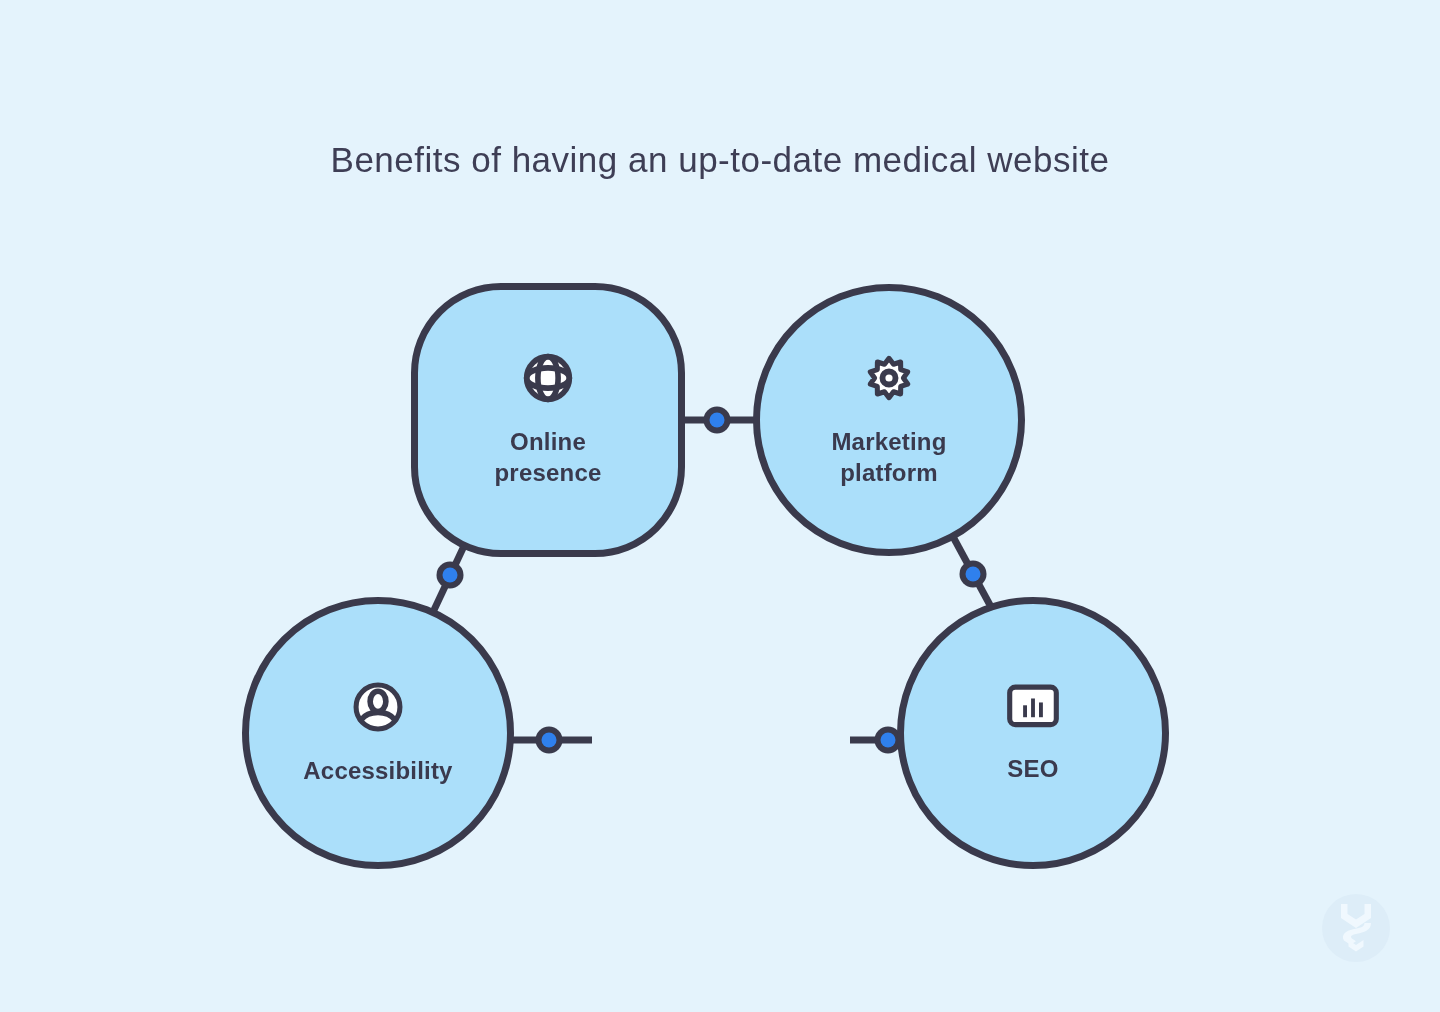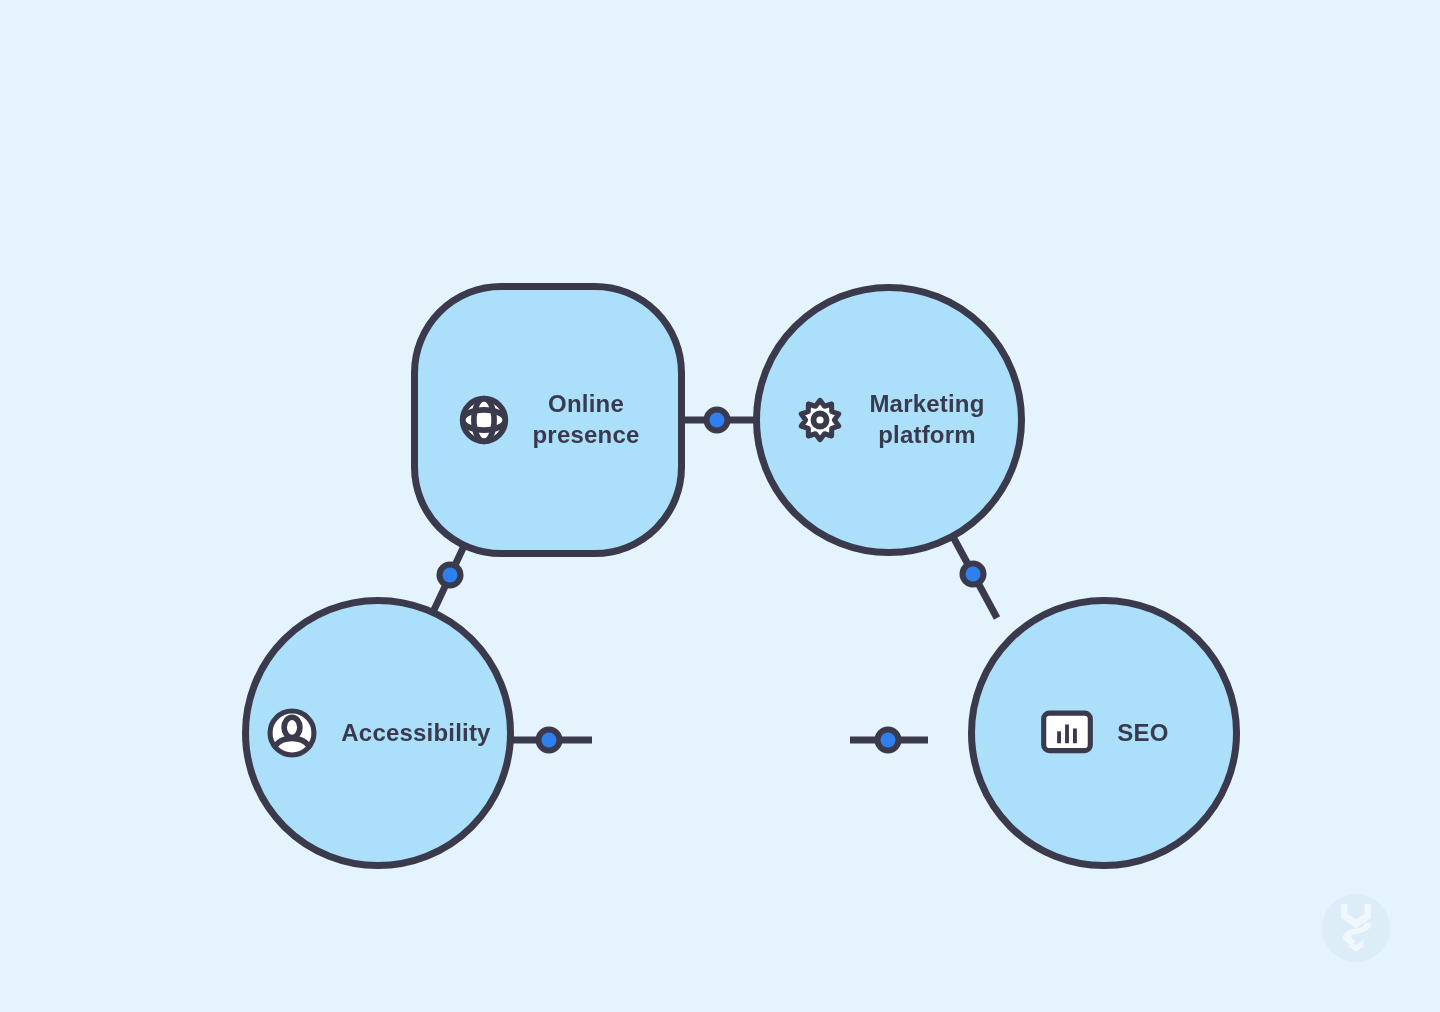--- a/index.html
+++ b/index.html
@@ -26,21 +26,21 @@
     color:var(--title-text);
   }
   .connectors{position:absolute;left:0;top:0;}
   .connectors line{stroke:var(--outline);stroke-width:7;}
   .dot-outer{fill:var(--outline);}
   .dot-inner{fill:var(--connector-dot);}
   .node{
     position:absolute;box-sizing:border-box;
     background:var(--node-fill);
     border:7px solid var(--outline);
-    display:flex;flex-direction:row;align-items:center;justify-content:center;
+    display:flex;flex-direction:column;align-items:center;justify-content:center;
     gap:22px;
   }
   .node.circle{border-radius:50%;}
   .node.squircle{border-radius:90px;}
   .icon{display:flex;align-items:center;justify-content:center;}
   .node-label{
     font-size:24px;font-weight:700;line-height:1.28;
     letter-spacing:0.2px;text-align:center;
     color:var(--label-text);
     white-space:pre-line;
@@ -53,20 +53,21 @@
     border-radius:50%;background:var(--watermark-circle);
     display:flex;align-items:center;justify-content:center;
   }
   .watermark svg path{fill:var(--watermark-logo);}
 </style>
 </head>
 <body>
 
 <div class="canvas">
 
+  <div class="title">Benefits of having an up-to-date medical website</div>
 
   <svg class="connectors" width="1440" height="1012" viewBox="0 0 1440 1012" aria-hidden="true">
     <g>
       <line x1="680" y1="420" x2="758" y2="420"></line>
       <circle class="dot-outer" cx="717" cy="420" r="13.5"></circle>
       <circle class="dot-inner" cx="717" cy="420" r="7.5"></circle>
     </g>
     <g>
       <line x1="464" y1="546" x2="434" y2="610"></line>
       <circle class="dot-outer" cx="450" cy="575" r="13.5"></circle>
@@ -117,21 +118,21 @@
       <svg width="54" height="54" viewBox="0 0 48 48">
         <path class="ow" stroke-width="4.5" stroke-linejoin="round" d="M24 6.5 L28 11.8 L34.3 9.8 L34.4 16.5 L40.6 18.6 L36.8 24 L40.6 29.4 L34.4 31.5 L34.3 38.2 L28 36.2 L24 41.5 L20 36.2 L13.7 38.2 L13.6 31.5 L7.4 29.4 L11.2 24 L7.4 18.6 L13.6 16.5 L13.7 9.8 L20 11.8 Z"></path>
         <circle class="o" cx="24" cy="24" r="5.8" stroke-width="5.2"></circle>
       </svg>
     </span>
     <div class="node-label">Marketing
 platform</div>
   </div>
 
 
-  <div class="node circle" style="left:968px;top:597px;width:272px;height:272px">
+  <div class="node circle" style="left:897px;top:597px;width:272px;height:272px">
     <span class="icon">
       <svg width="56" height="50" viewBox="0 0 48 44">
         <rect class="ow" x="3.5" y="4.5" width="41" height="33" rx="5" stroke-width="4.5"></rect>
         <line class="o" x1="17" y1="20.5" x2="17" y2="31" stroke-width="3.4"></line>
         <line class="o" x1="24" y1="14.5" x2="24" y2="31" stroke-width="3.4"></line>
         <line class="o" x1="31" y1="18" x2="31" y2="31" stroke-width="3.4"></line>
       </svg>
     </span>
     <div class="node-label">SEO</div>
   </div>

